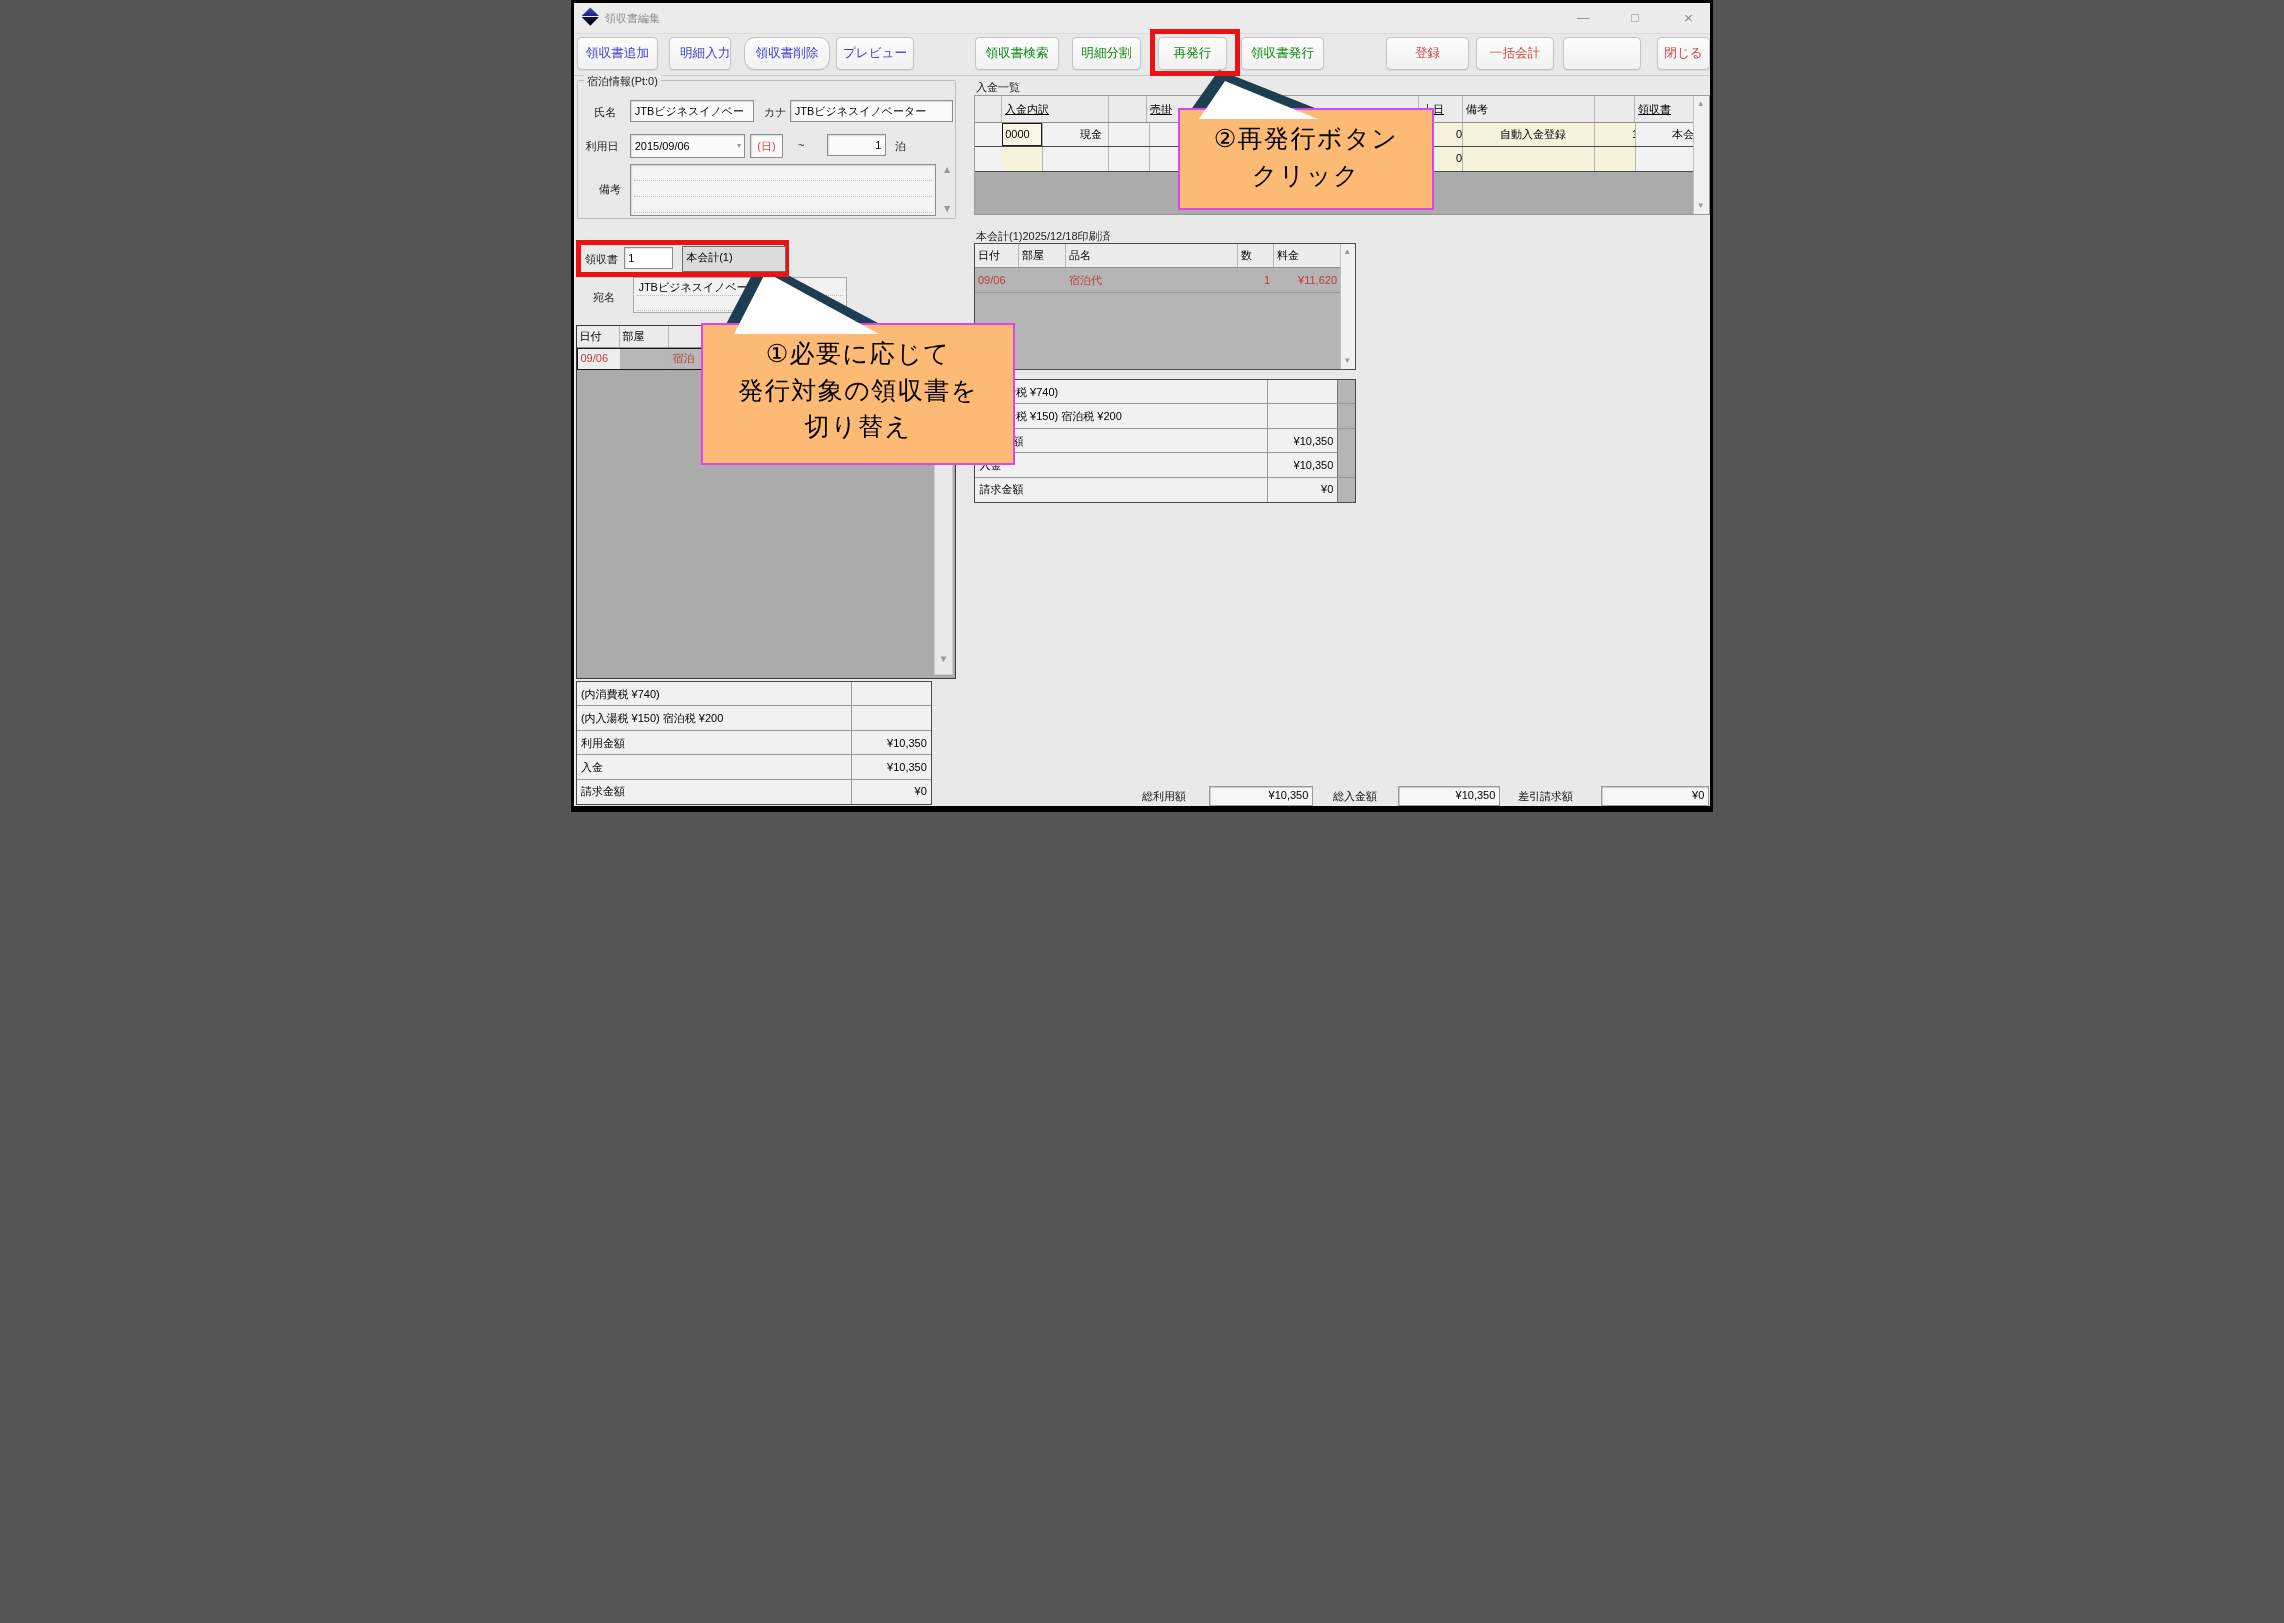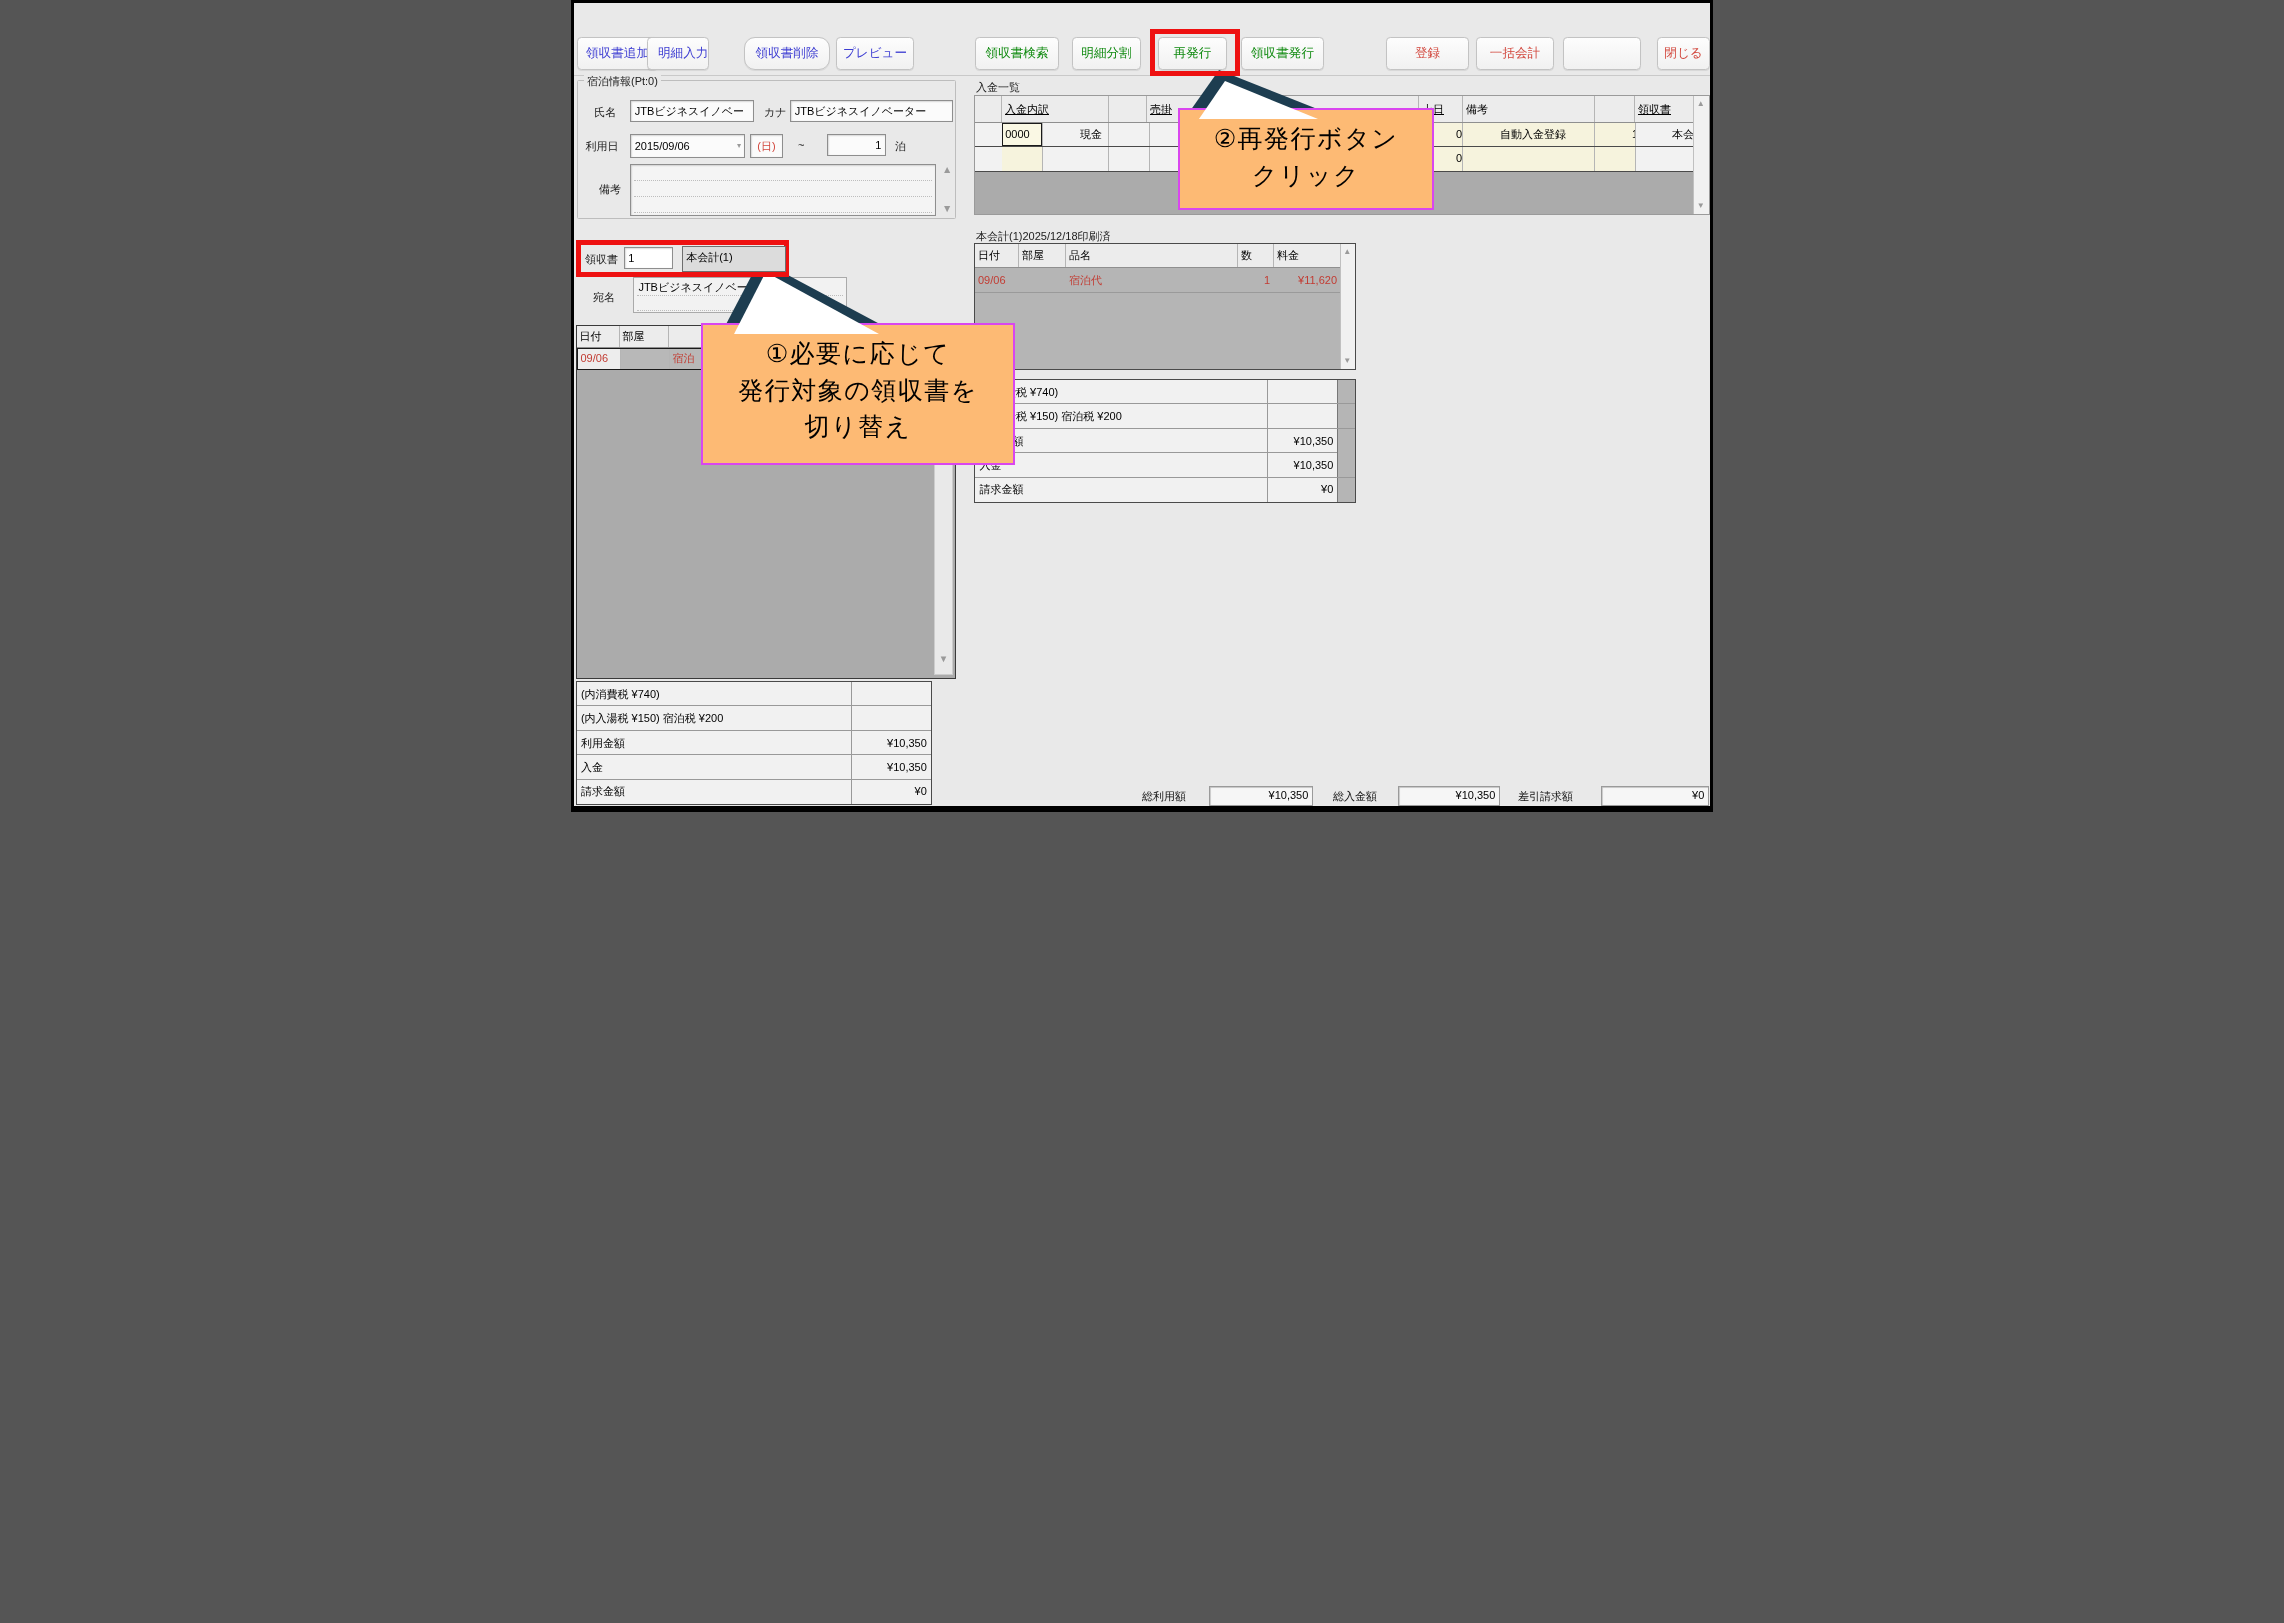--- a/index.html
+++ b/index.html
@@ -84,23 +84,30 @@
   .tot-input{position:absolute;top:783px;height:20px;background:#f6f6f6;border:1.5px solid #9a9a9a;
     box-shadow:inset 0.7px 0.7px 0.7px rgba(0,0,0,.25);font-size:11px;text-align:right;padding:0 3.7px;line-height:17px;}
   .tot-label{position:absolute;top:786px;font-size:11px;color:#111;white-space:nowrap;}
 </style>
 </head>
 <body>
 
 <div id="screen">
 <div id="content">
 
+  <div class="titlebar">
+    <div class="app-icon"></div>
+    <div class="win-title">領収書編集</div>
+    <div class="winbtn" style="left:1000px;width:18px;">—</div>
+    <div class="winbtn" style="left:1052px;width:18px;">□</div>
+    <div class="winbtn" style="left:1104px;width:21px;font-size:15.5px;">×</div>
+  </div>
 
   <div class="btn blue" style="left:3px;width:81px;">領収書追加</div>
-  <div class="btn blue" style="left:73px;width:62px;padding-left:10px;">明細入力</div>
+  <div class="btn blue" style="left:95px;width:62px;padding-left:10px;">明細入力</div>
   <div class="btn blue" style="left:170px;width:86px;border-radius:11px;">領収書削除</div>
   <div class="btn blue" style="left:262px;width:78px;">プレビュー</div>
   <div class="btn green" style="left:401px;width:84px;">領収書検索</div>
   <div class="btn green" style="left:498px;width:69px;">明細分割</div>
   <div class="btn green" style="left:584px;width:69px;">再発行</div>
   <div class="btn green" style="left:667px;width:83px;">領収書発行</div>
   <div class="btn red" style="left:812px;width:83px;">登録</div>
   <div class="btn red" style="left:902px;width:78px;">一括会計</div>
   <div class="btn" style="left:989px;width:78px;"></div>
   <div class="btn red" style="left:1083px;width:53px;">閉じる</div>

